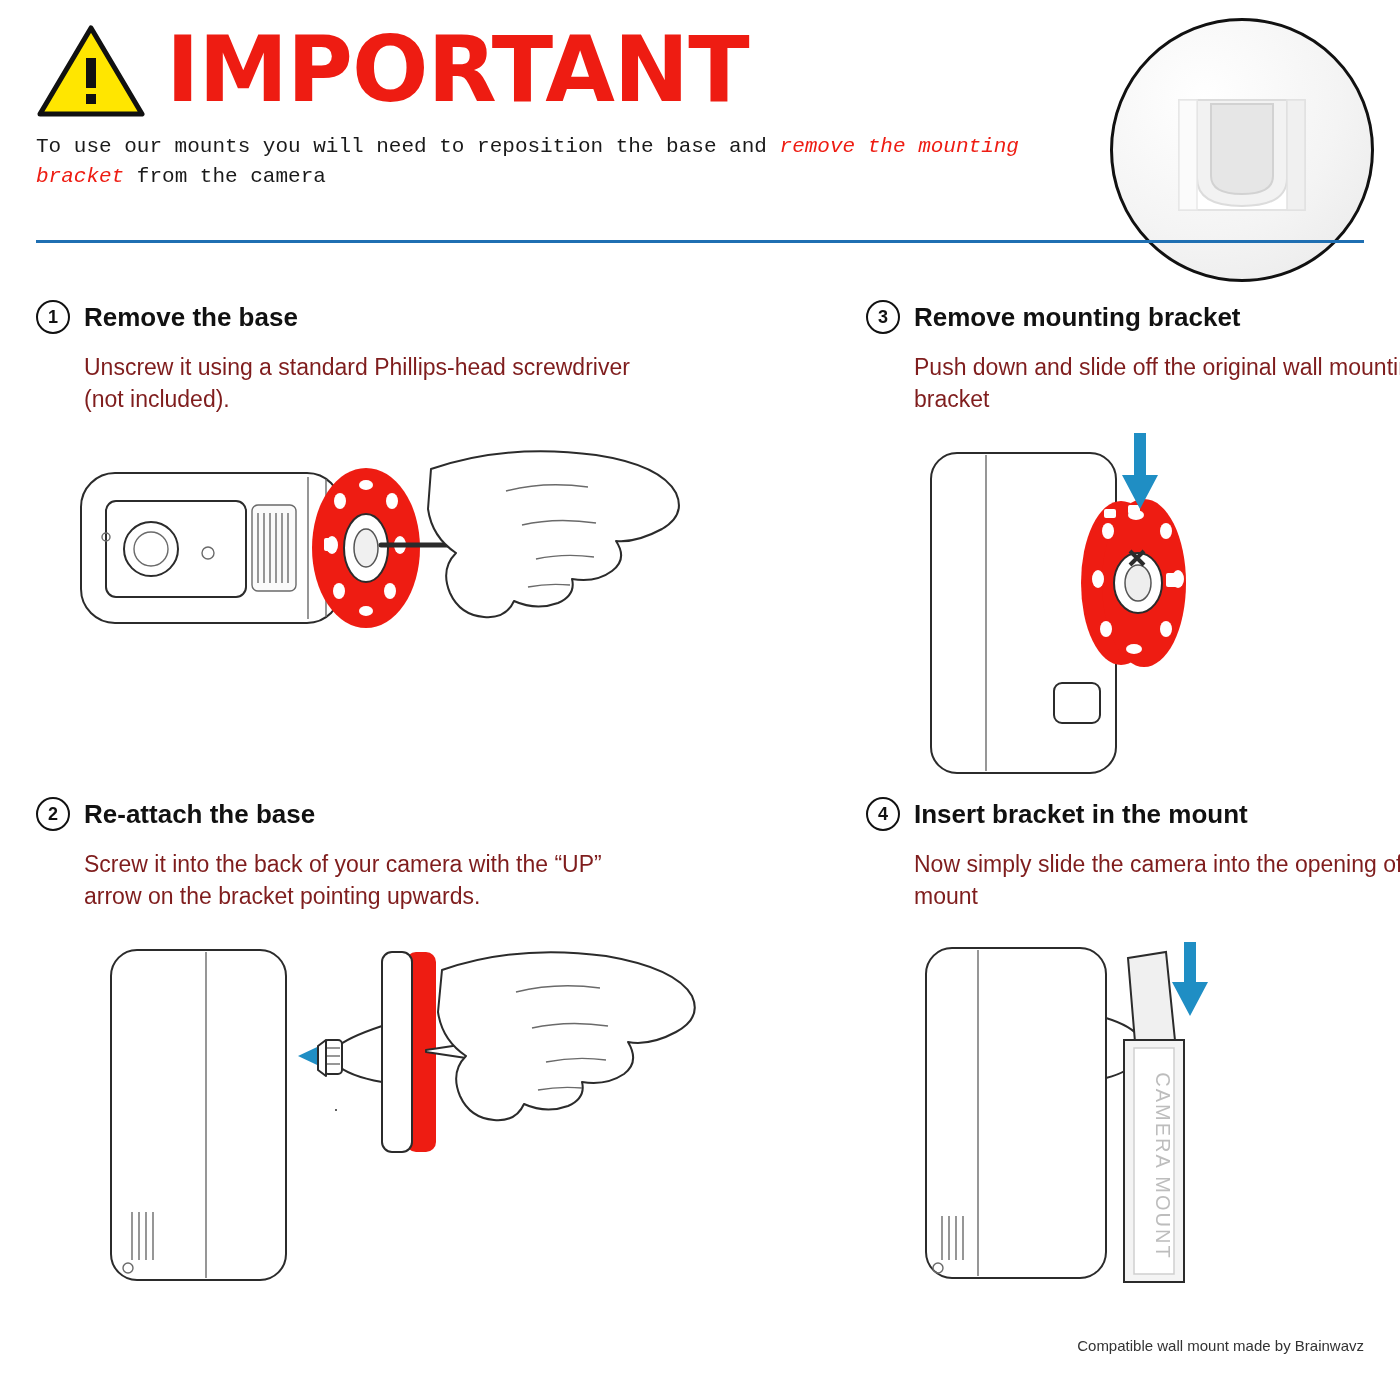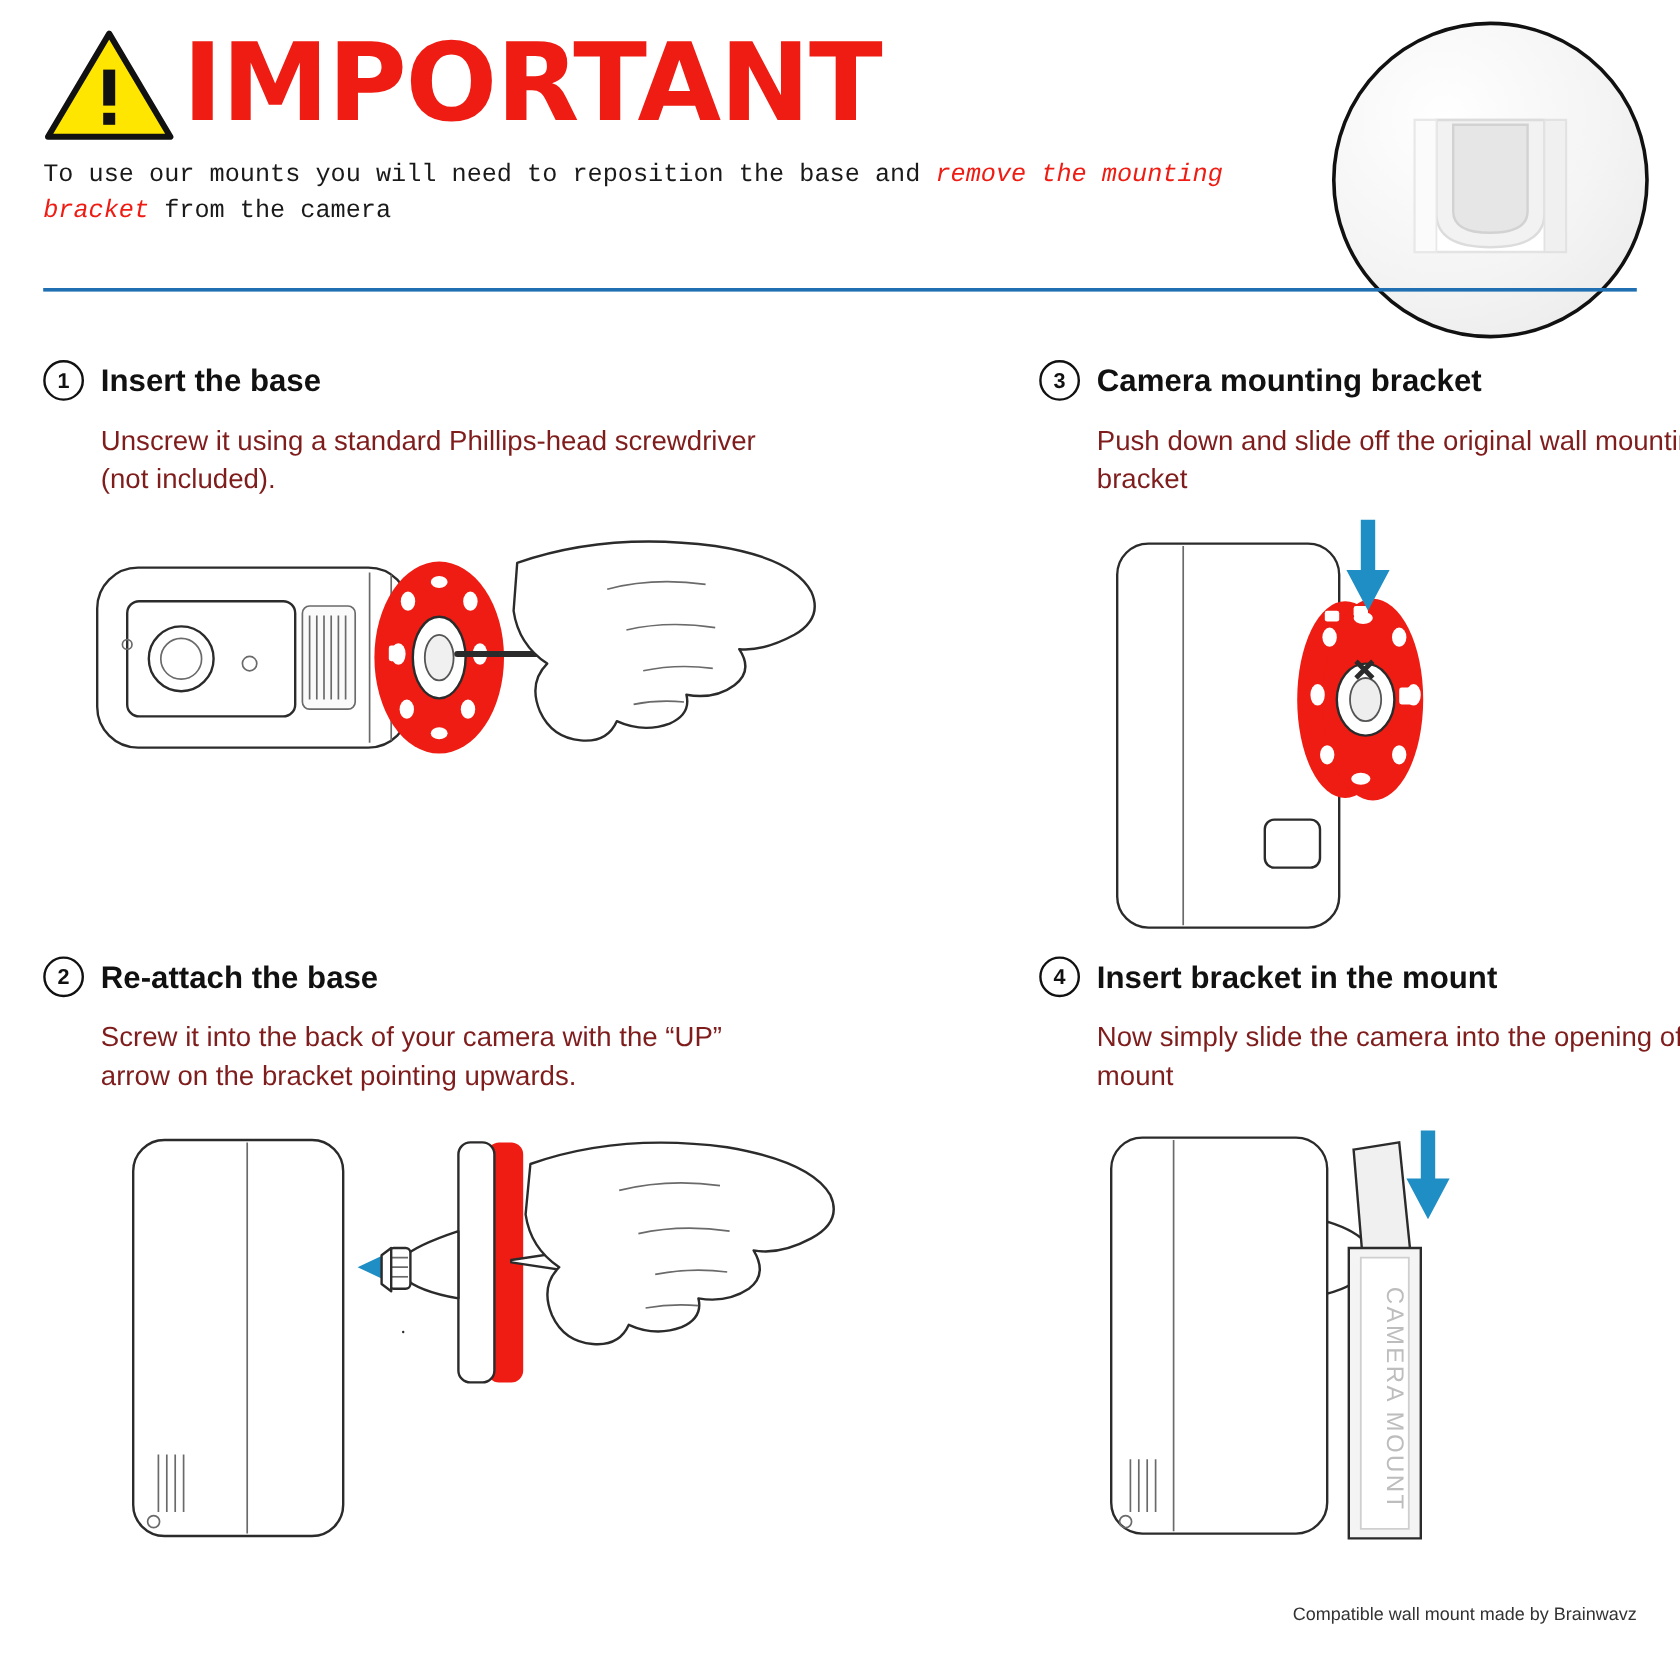--- a/index.html
+++ b/index.html
@@ -24,21 +24,21 @@
   
   .header {
     position: absolute;
     left: 36px;
     top: 22px;
     width: 1040px;
   }
   .header-title-row {
     display: flex;
     align-items: center;
-    gap: 6px;
+    gap: 20px;
   }
   .warn-icon {
     width: 110px;
     height: 96px;
     flex: 0 0 auto;
     display: block;
   }
   .important-word {
     font-size: 90px;
     line-height: 0.95;
@@ -199,21 +199,21 @@
     </svg>
   </div>
 
   <div class="divider"></div>
 
   <div class="steps">
 
     <div class="step step-1">
       <div class="step-head">
         <div class="step-num">1</div>
-        <div class="step-title">Insert the base</div>
+        <div class="step-title">Remove the base</div>
       </div>
       <div class="step-body">Unscrew it using a standard Phillips-head screwdriver (not included).</div>
       <div class="figure">
         <svg width="700" height="330" viewBox="0 0 700 330">
 
           <rect x="45" y="40" width="260" height="150" rx="34" class="fill-white ln"></rect>
           <rect x="70" y="68" width="140" height="96" rx="10" class="fill-white ln"></rect>
           <circle cx="115" cy="116" r="27" class="fill-white ln"></circle>
           <circle cx="115" cy="116" r="17" class="ln-thin" fill="#f4f4f4"></circle>
           <circle cx="70" cy="104" r="4" class="ln-thin"></circle>
@@ -323,21 +323,21 @@
             <path d="M510 132 Q540 126 570 130"></path>
             <path d="M502 160 Q524 156 546 158"></path>
           </g>
         </svg>
       </div>
     </div>
 
     <div class="step step-3">
       <div class="step-head">
         <div class="step-num">3</div>
-        <div class="step-title">Camera mounting bracket</div>
+        <div class="step-title">Remove mounting bracket</div>
       </div>
       <div class="step-body">Push down and slide off the original wall mounting bracket</div>
       <div class="figure">
         <svg width="500" height="360" viewBox="0 0 500 360">
 
           <rect x="65" y="20" width="185" height="320" rx="26" class="fill-white ln"></rect>
           <path d="M120 22 V338" class="ln-thin"></path>
           <rect x="188" y="250" width="46" height="40" rx="8" class="fill-white ln"></rect>
 
           <ellipse cx="255" cy="150" rx="40" ry="82" class="fill-red"></ellipse>

